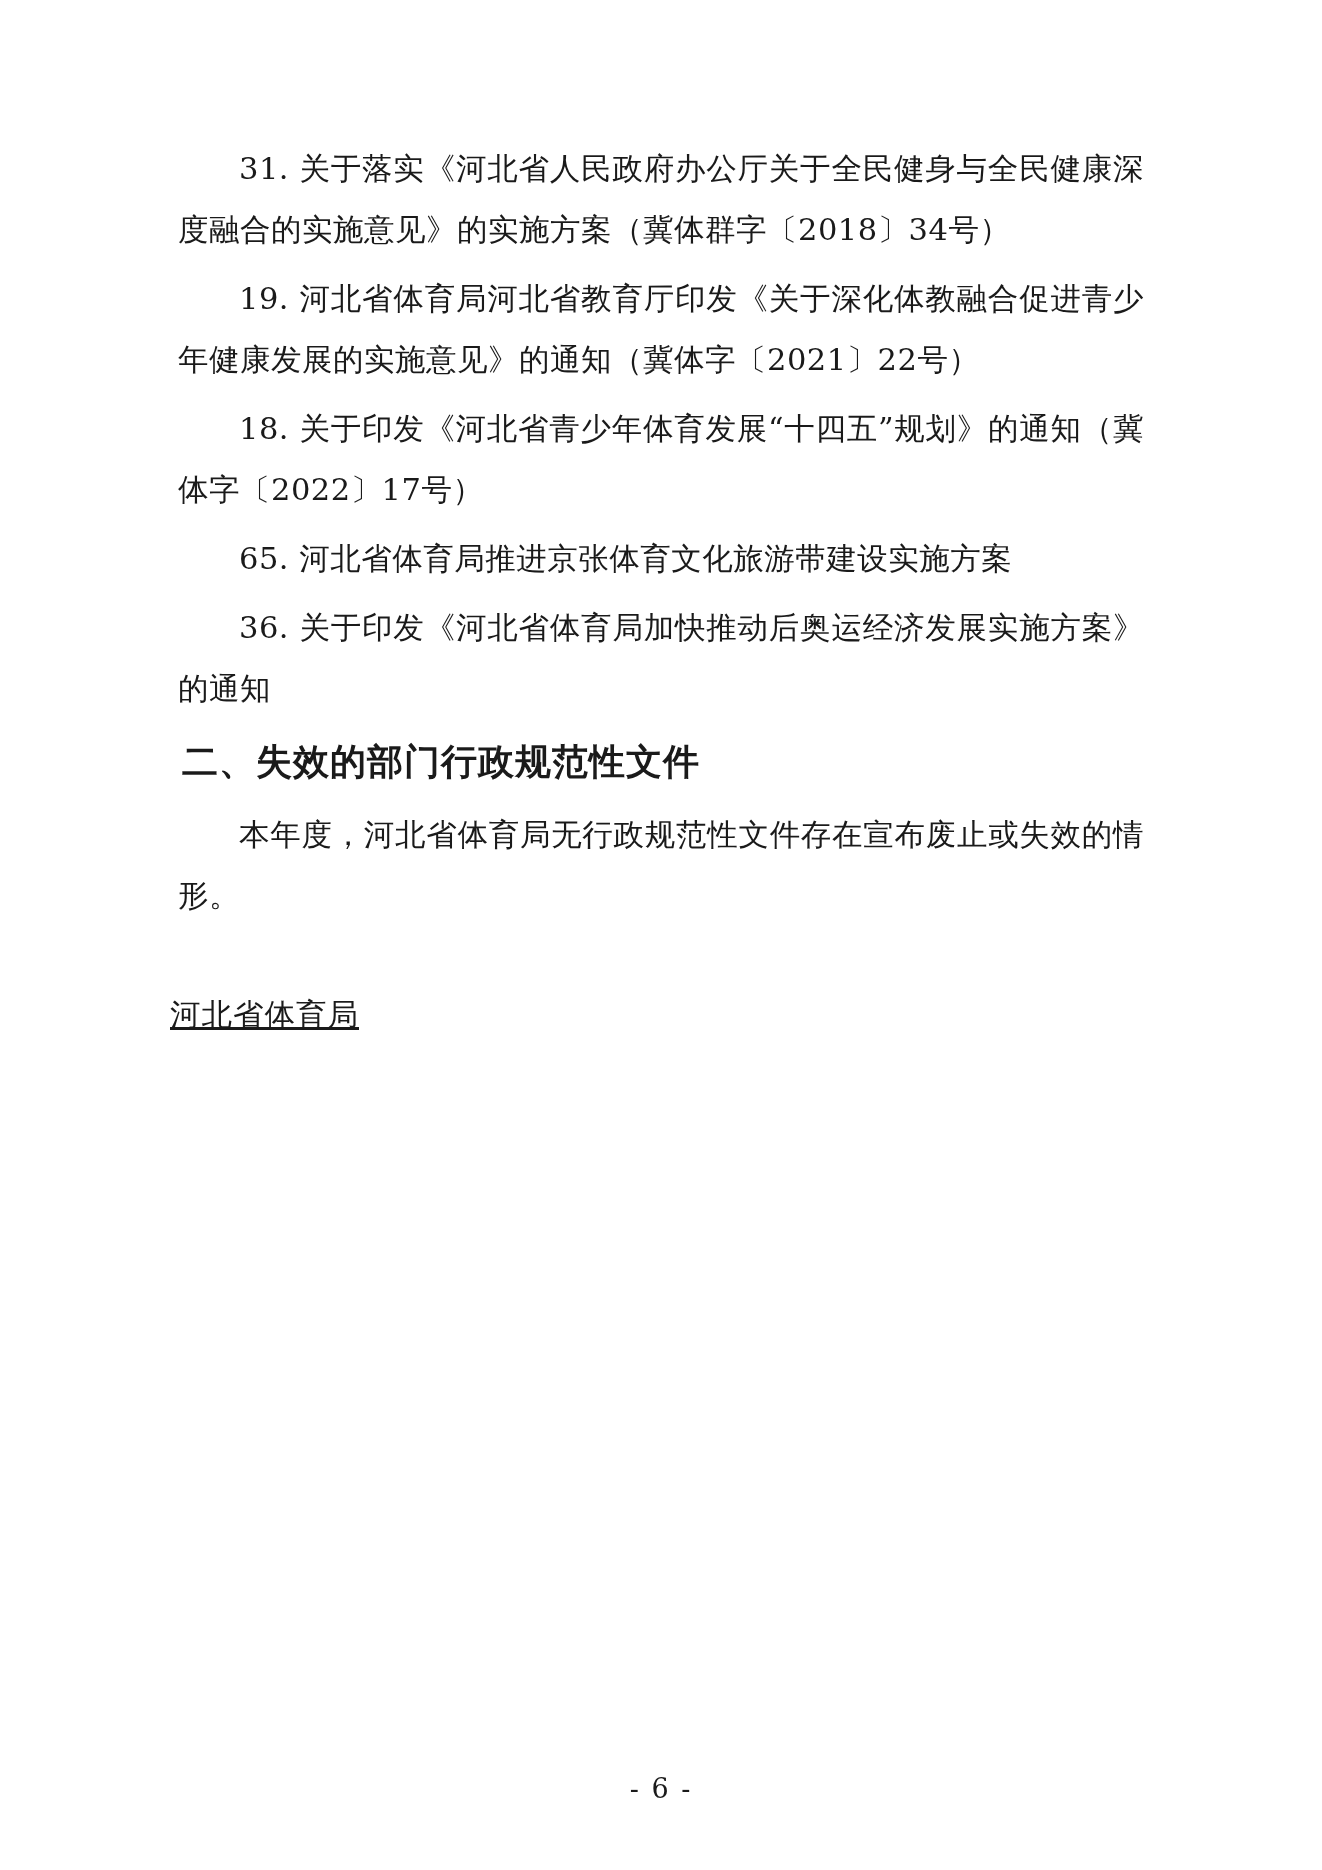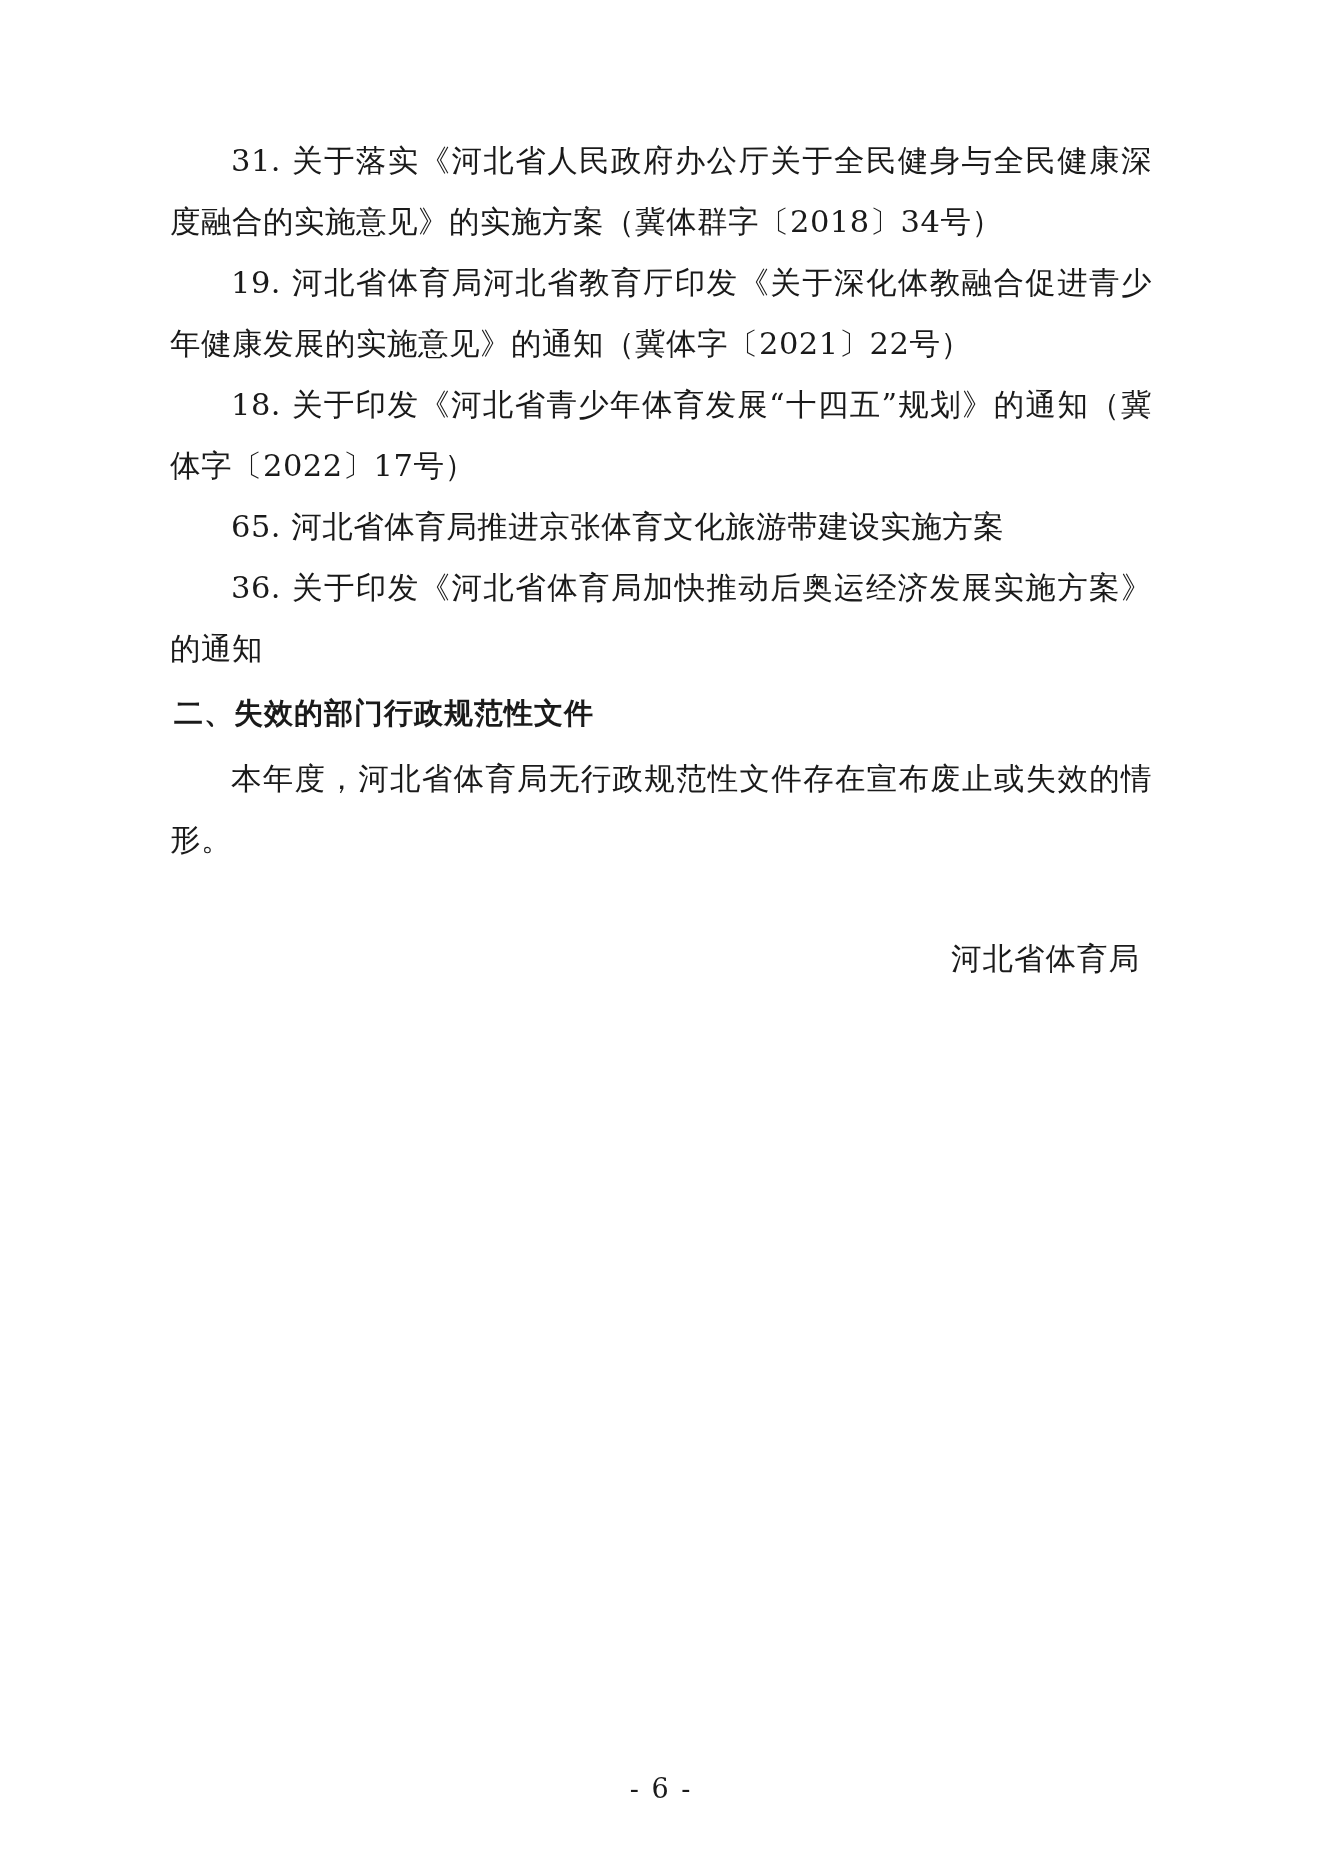--- a/index.html
+++ b/index.html
@@ -23,38 +23,38 @@
     padding: 130px 170px 0 170px;
   }
   .doc-body {
     font-size: 30.5px;
     line-height: 61px;
     text-align: justify;
     text-justify: inter-ideograph;
     letter-spacing: 0.5px;
   }
   .para {
-    margin: 0;
+    margin: 8px;
     text-indent: 61px;
     text-align: justify;
     text-justify: inter-ideograph;
   }
   .section-heading {
-    margin: 4px;
-    font-size: 29px;
+    margin: 12px;
+    font-size: 36px;
     line-height: 61px;
     font-weight: bold;
     font-family: "DejaVu Sans", "Liberation Sans", sans-serif;
     letter-spacing: 1px;
     text-indent: 0;
   }
   .signature-block {
     margin-top: 58px;
-    text-align: right;
     padding-right: 12px;
+    text-decoration: underline;
   }
   .signature-line {
     margin: 0;
     font-size: 30.5px;
     line-height: 61px;
     letter-spacing: 1px;
   }
   .page-number {
     position: absolute;
     left: 0;

